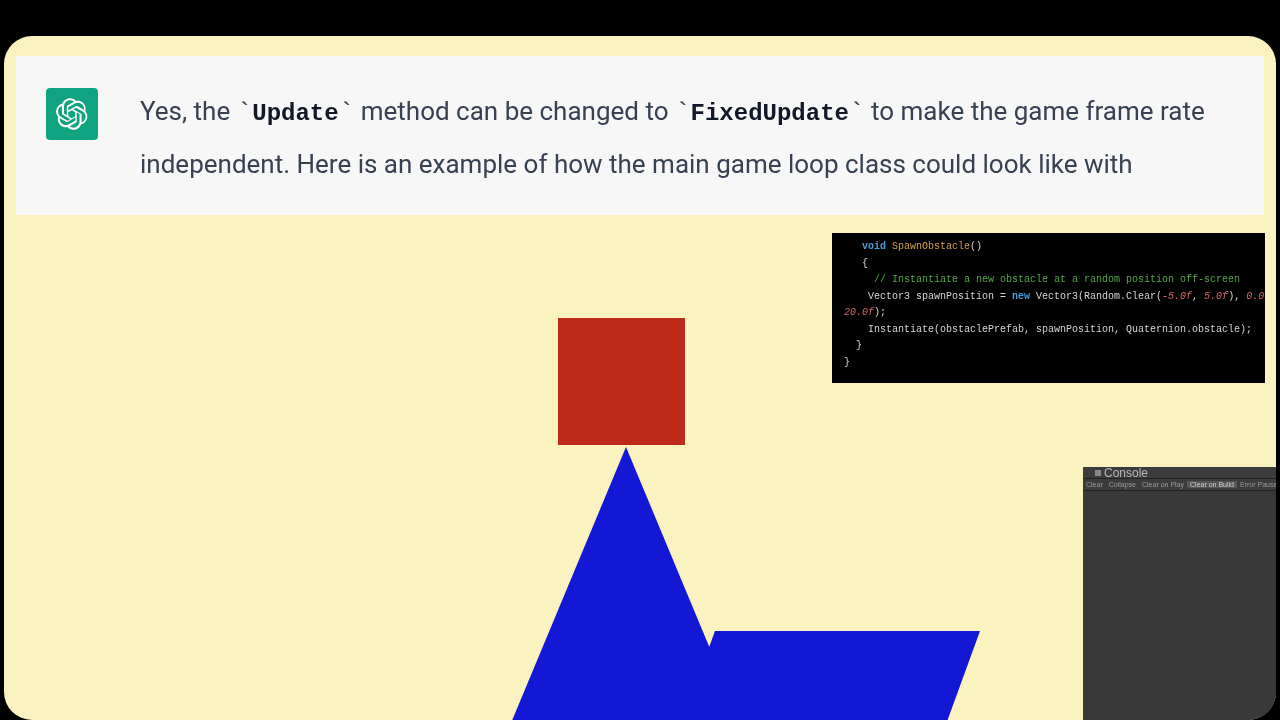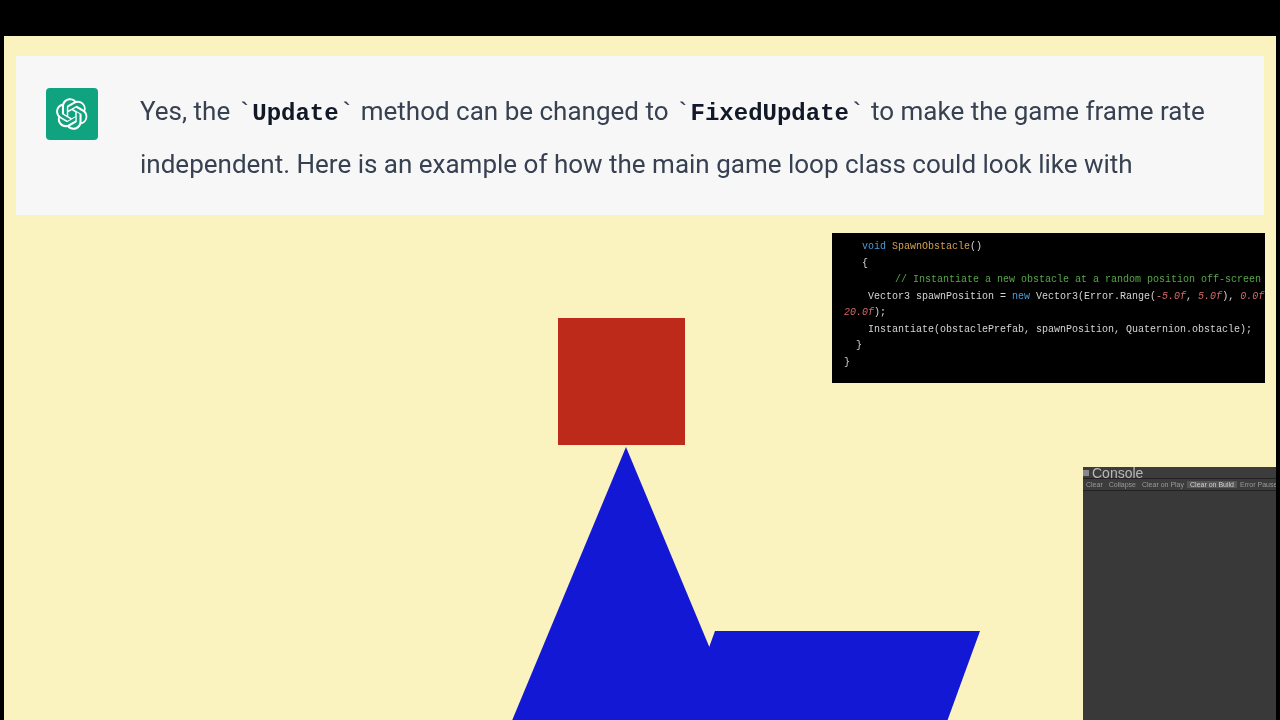--- a/index.html
+++ b/index.html
@@ -5,20 +5,21 @@
   * { margin: 0; padding: 0; box-sizing: border-box; }
   html, body { width: 1280px; height: 720px; overflow: hidden; font-family: -apple-system, BlinkMacSystemFont, "Segoe UI", Roboto, sans-serif; }
   body { background: #000; }
 
   .stage {
     position: absolute;
     left: 4px; top: 36px;
     width: 1272px; height: 684px;
     background: #faf3c0;
     overflow: hidden;
+    border-radius: 28px;
   }
 
   
   .chat-block {
     position: absolute;
     left: 12px; top: 20px;
     width: 1248px;
     background: #f7f7f8;
     padding: 30px 30px 26px 30px;
     display: flex;
@@ -57,23 +58,23 @@
     width: 433px; height: 150px;
     background: #000;
     color: #fff;
     font-family: Consolas, "Courier New", monospace;
     font-size: 10px;
     line-height: 1.65;
     padding: 6px 12px 6px 12px;
     white-space: pre;
     overflow: hidden;
   }
-  .tok-kw   { color: #4a9cd6; }  
+  .tok-kw   { color: #4a9cd6; font-weight: bold; }  
   .tok-fn   { color: #d2a04c; }  
-  .tok-cm   { color: #57a64a; margin-left: 21px; }  
+  .tok-cm   { color: #57a64a; }  
   .tok-nump { color: #d16969; font-style: italic; }  
   .tok-txt  { color: #d4d4d4; }
 
   
   .red-cube {
     position: absolute;
     left: 554px; top: 282px;
     width: 127px; height: 127px;
     background: #bd2a1a;
   }
@@ -103,23 +104,23 @@
     font-family: Arial, sans-serif;
     font-size: 9px;
     color: #c4c4c4;
     overflow: hidden;
   }
   .console-titlebar {
     height: 12px;
     background: #3c3c3c;
     display: flex;
     align-items: center;
-    padding: 0 0;
+    padding: 0 12px;
     gap: 3px;
-    font-size: 14px;
+    font-size: 12px;
     color: #b8b8b8;
     border-bottom: 1px solid #222;
   }
   .dropdown-icon {
     display:inline-block; width:6px; height:6px;
     background:#888;
   }
   .console-toolbar {
     height: 12px;
     background: #3c3c3c;
@@ -159,21 +160,21 @@
     </div>
   </div>
 
   <div class="blue-tri"></div>
   <div class="red-cube"></div>
   <div class="blue-block"></div>
 
   <div class="code-panel"><span class="tok-txt">   </span><span class="tok-kw">void</span><span class="tok-txt"> </span><span class="tok-fn">SpawnObstacle</span><span class="tok-txt">()</span>
 <span class="tok-txt">   </span><span class="tok-txt">{</span>
 <span class="tok-txt">     </span><span class="tok-cm">// Instantiate a new obstacle at a random position off-screen</span>
-<span class="tok-txt">    Vector3 spawnPosition = </span><span class="tok-kw">new</span><span class="tok-txt"> Vector3(Error.Range(</span><span class="tok-nump">-5.0f</span><span class="tok-txt">, </span><span class="tok-nump">5.0f</span><span class="tok-txt">), </span><span class="tok-nump">0.0f</span>
+<span class="tok-txt">    Vector3 spawnPosition = </span><span class="tok-kw">new</span><span class="tok-txt"> Vector3(Random.Clear(</span><span class="tok-nump">-5.0f</span><span class="tok-txt">, </span><span class="tok-nump">5.0f</span><span class="tok-txt">), </span><span class="tok-nump">0.0f</span>
 <span class="tok-nump">20.0f</span><span class="tok-txt">);</span>
 <span class="tok-txt">    Instantiate(obstaclePrefab, spawnPosition, Quaternion.obstacle);</span>
 <span class="tok-txt">  }</span>
 <span class="tok-txt">}</span></div>
 
   <div class="console">
     <div class="console-titlebar">
       <span class="dropdown-icon"></span>
       <span>Console</span>
     </div>

